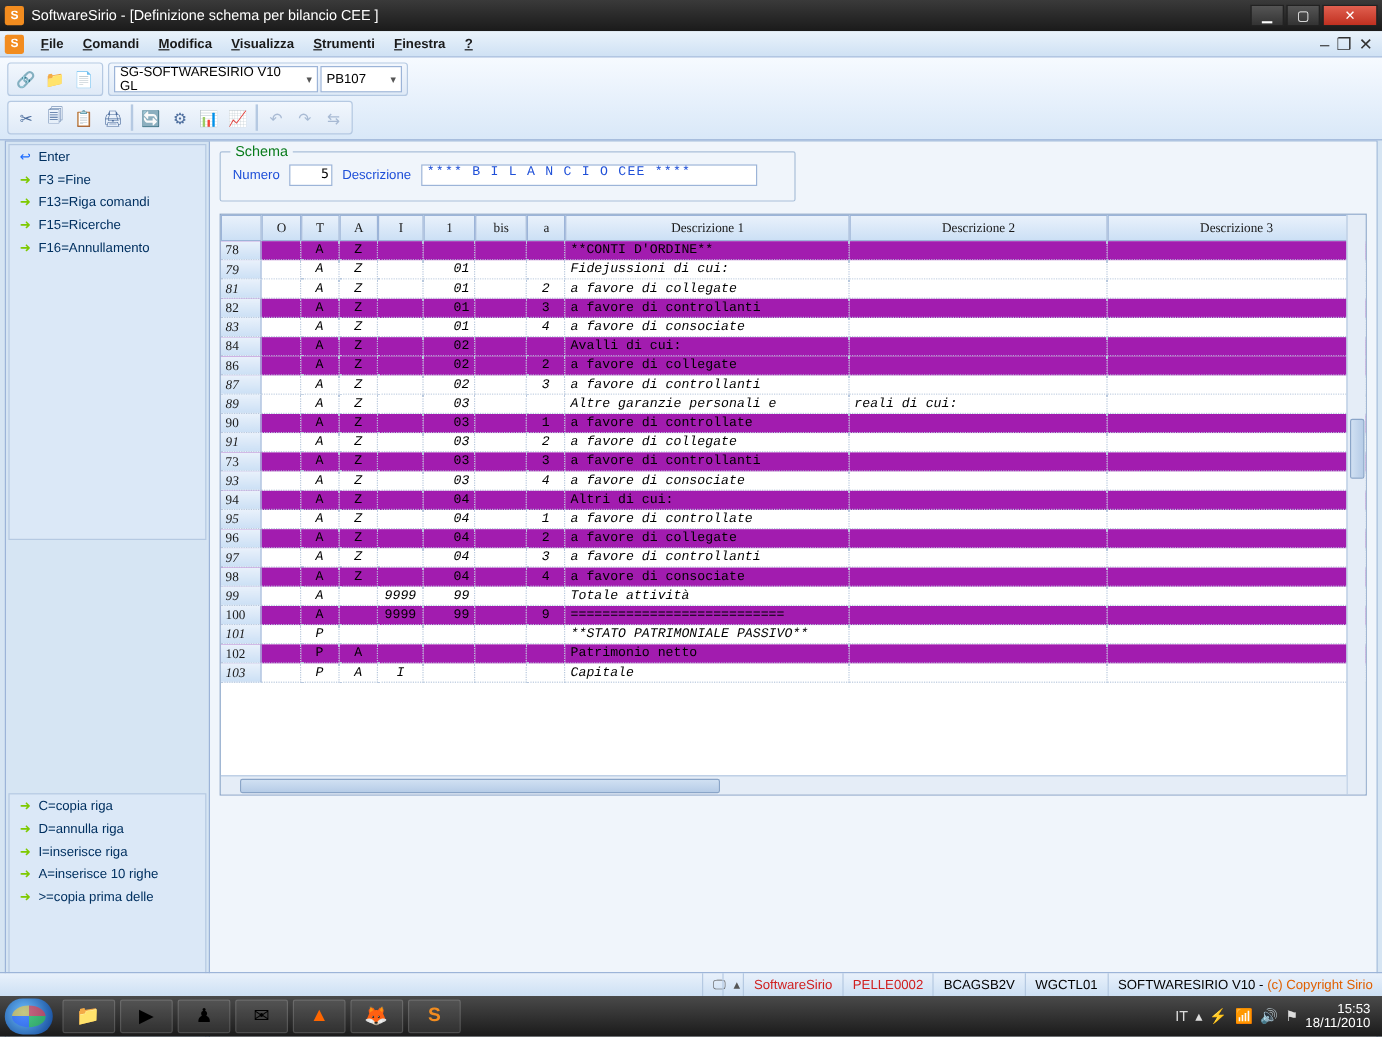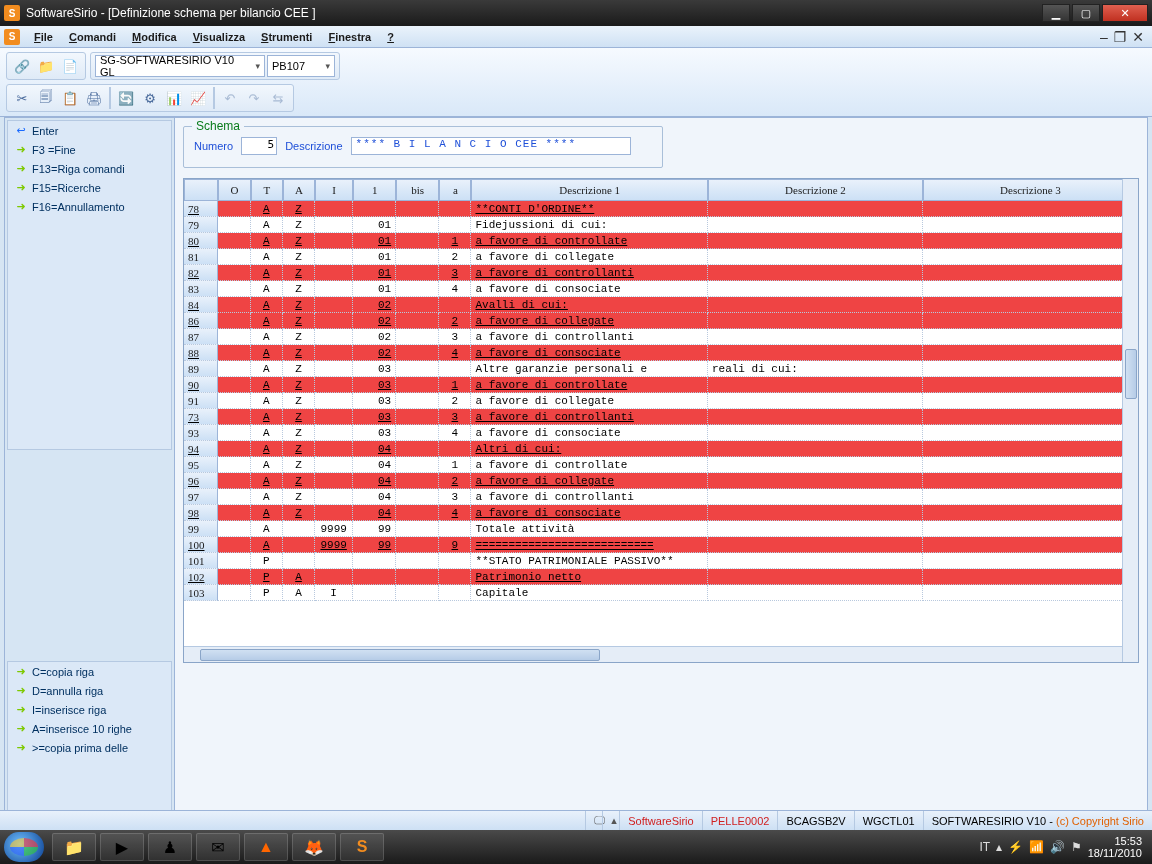--- a/index.html
+++ b/index.html
@@ -51,22 +51,22 @@
 .schema-num { width: 36px; height: 18px; background: #fff; border: 1px solid #9cb4d8; text-align: right; padding-right: 2px; font-family: monospace; }
 .schema-desc { width: 280px; height: 18px; background: #fff; border: 1px solid #9cb4d8; padding: 0 4px; font-family: "Courier New", monospace; color: #1e4fd8; letter-spacing: 1px; }
 
 
 .grid-wrap { position: relative; border: 1px solid #8aa5c8; background: #fff; height: 485px; overflow: hidden; }
 .grid { display: table; width: 100%; font-family: "Courier New", monospace; font-size: 11px; }
 .grid-header, .grid-row { display: table-row; }
 .grid-header .cell { background: linear-gradient(#e9f1fb, #cce0f5); border: 1px solid #9cb4d8; text-align: center; font-family: "Segoe UI", Tahoma; color: #1a1a1a; padding: 4px 2px; }
 .cell { display: table-cell; border-right: 1px dotted #b8c8dd; border-bottom: 1px dotted #b8c8dd; padding: 1px 4px; white-space: nowrap; vertical-align: middle; height: 16px; }
 .grid-row .rownum { background: linear-gradient(#e9f1fb, #cce0f5); border-right: 1px solid #9cb4d8; text-align: left; font-family: "Segoe UI", Tahoma; color: #1a1a1a; width: 32px; padding-left: 4px;}
-.grid-row.odd { background: #fff; }
-.grid-row.even { background: #ef4444; text-decoration: underline; }
+.grid-row.odd { background: #fff; font-style: italic; }
+.grid-row.even { background: #a21caf; }
 .col-o { width: 30px; text-align: center; }
 .col-t { width: 30px; text-align: center; }
 .col-a { width: 30px; text-align: center; }
 .col-i { width: 30px; text-align: center; }
 .col-1 { width: 40px; text-align: right; padding-right: 4px; }
 .col-bis { width: 40px; text-align: right; padding-right: 4px; }
 .col-ac { width: 30px; text-align: center; }
 .col-d1 { width: 220px; }
 .col-d2 { width: 200px; margin-left: 36px; }
 .col-d3 { width: 200px; }
@@ -253,33 +253,20 @@
             <div class="cell col-t">A</div>
             <div class="cell col-a">Z</div>
             <div class="cell col-i"></div>
             <div class="cell col-1">01</div>
             <div class="cell col-bis"></div>
             <div class="cell col-ac"></div>
             <div class="cell col-d1">Fidejussioni di cui:</div>
             <div class="cell col-d2"></div>
             <div class="cell col-d3"></div>
           </div>
-          <div class="grid-row even">
-            <div class="cell rownum">80</div>
-            <div class="cell col-o"></div>
-            <div class="cell col-t">A</div>
-            <div class="cell col-a">Z</div>
-            <div class="cell col-i"></div>
-            <div class="cell col-1">01</div>
-            <div class="cell col-bis"></div>
-            <div class="cell col-ac">1</div>
-            <div class="cell col-d1">a favore di controllate</div>
-            <div class="cell col-d2"></div>
-            <div class="cell col-d3"></div>
-          </div>
           <div class="grid-row odd">
             <div class="cell rownum">81</div>
             <div class="cell col-o"></div>
             <div class="cell col-t">A</div>
             <div class="cell col-a">Z</div>
             <div class="cell col-i"></div>
             <div class="cell col-1">01</div>
             <div class="cell col-bis"></div>
             <div class="cell col-ac">2</div>
             <div class="cell col-d1">a favore di collegate</div>
@@ -341,33 +328,20 @@
           <div class="grid-row odd">
             <div class="cell rownum">87</div>
             <div class="cell col-o"></div>
             <div class="cell col-t">A</div>
             <div class="cell col-a">Z</div>
             <div class="cell col-i"></div>
             <div class="cell col-1">02</div>
             <div class="cell col-bis"></div>
             <div class="cell col-ac">3</div>
             <div class="cell col-d1">a favore di controllanti</div>
-            <div class="cell col-d2"></div>
-            <div class="cell col-d3"></div>
-          </div>
-          <div class="grid-row even">
-            <div class="cell rownum">88</div>
-            <div class="cell col-o"></div>
-            <div class="cell col-t">A</div>
-            <div class="cell col-a">Z</div>
-            <div class="cell col-i"></div>
-            <div class="cell col-1">02</div>
-            <div class="cell col-bis"></div>
-            <div class="cell col-ac">4</div>
-            <div class="cell col-d1">a favore di consociate</div>
             <div class="cell col-d2"></div>
             <div class="cell col-d3"></div>
           </div>
           <div class="grid-row odd">
             <div class="cell rownum">89</div>
             <div class="cell col-o"></div>
             <div class="cell col-t">A</div>
             <div class="cell col-a">Z</div>
             <div class="cell col-i"></div>
             <div class="cell col-1">03</div>

